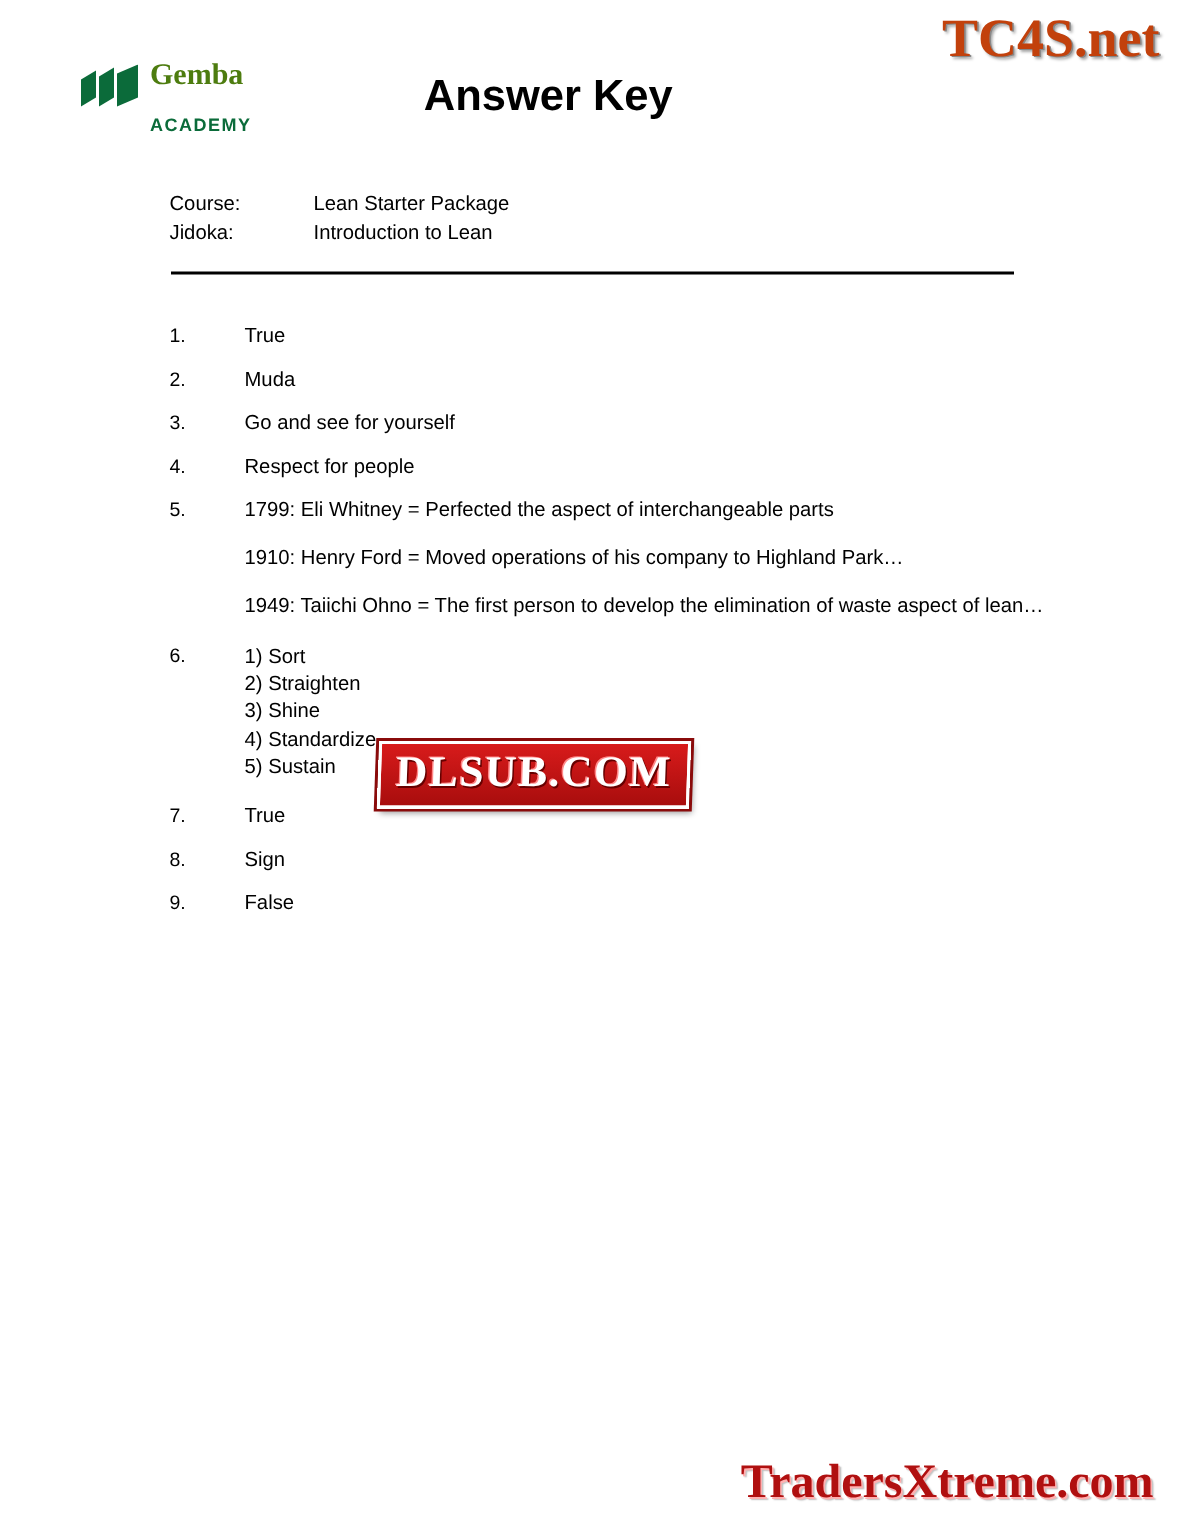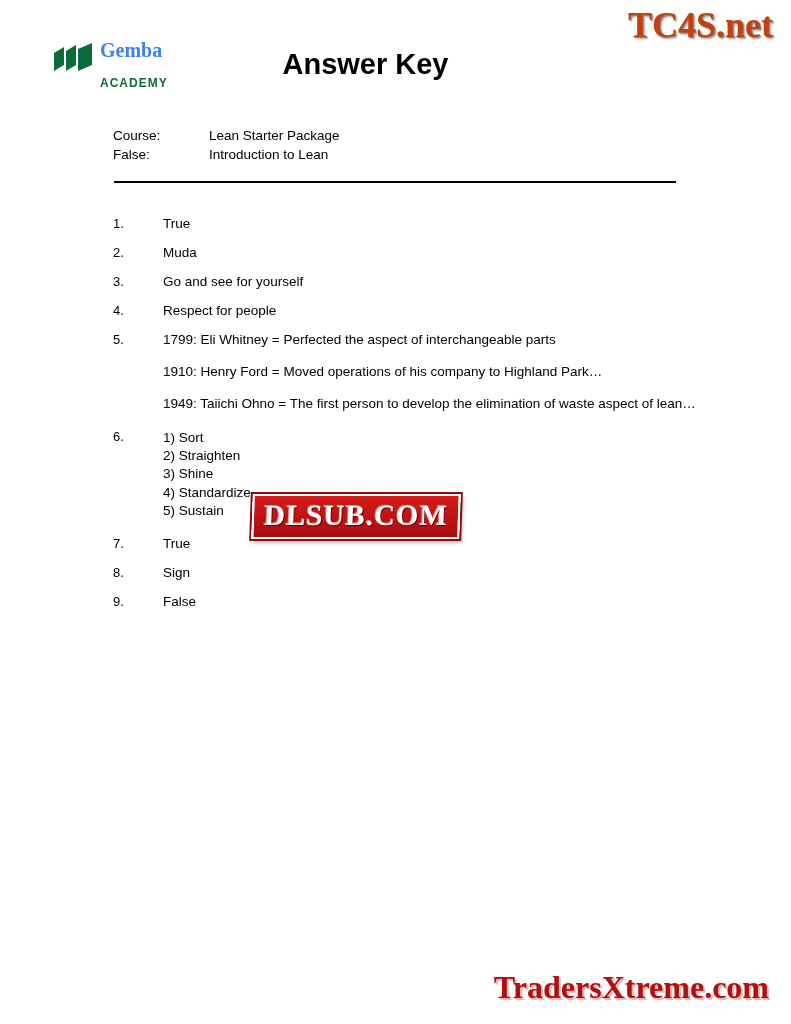--- a/index.html
+++ b/index.html
@@ -69,21 +69,21 @@
     margin-right: 6px;
     margin-top: 3px;
   }
   .logo-text {
     line-height: 1.0;
   }
   .logo-gemba {
     font-family: "Liberation Serif", serif;
     font-size: 20px;
     font-weight: bold;
-    color: #3b82f6;
+    color: #4d7c0f;
     display: block;
   }
   .logo-academy {
     font-family: "Liberation Sans", sans-serif;
     font-size: 12px;
     font-weight: bold;
     color: #0b6b3a;
     letter-spacing: 1px;
     display: block;
     margin-top: 17px;
@@ -170,21 +170,21 @@
 </div>
 
 <div class="doc-title">Answer Key</div>
 
 <div class="meta">
   <div class="meta-row">
     <span class="meta-label">Course:</span>
     <span>Lean Starter Package</span>
   </div>
   <div class="meta-row">
-    <span class="meta-label">False:</span>
+    <span class="meta-label">Jidoka:</span>
     <span>Introduction to Lean</span>
   </div>
 </div>
 
 <div class="rule"></div>
 
 <div class="answers">
 
   <div class="ans-item">
     <span class="ans-num">1.</span>

